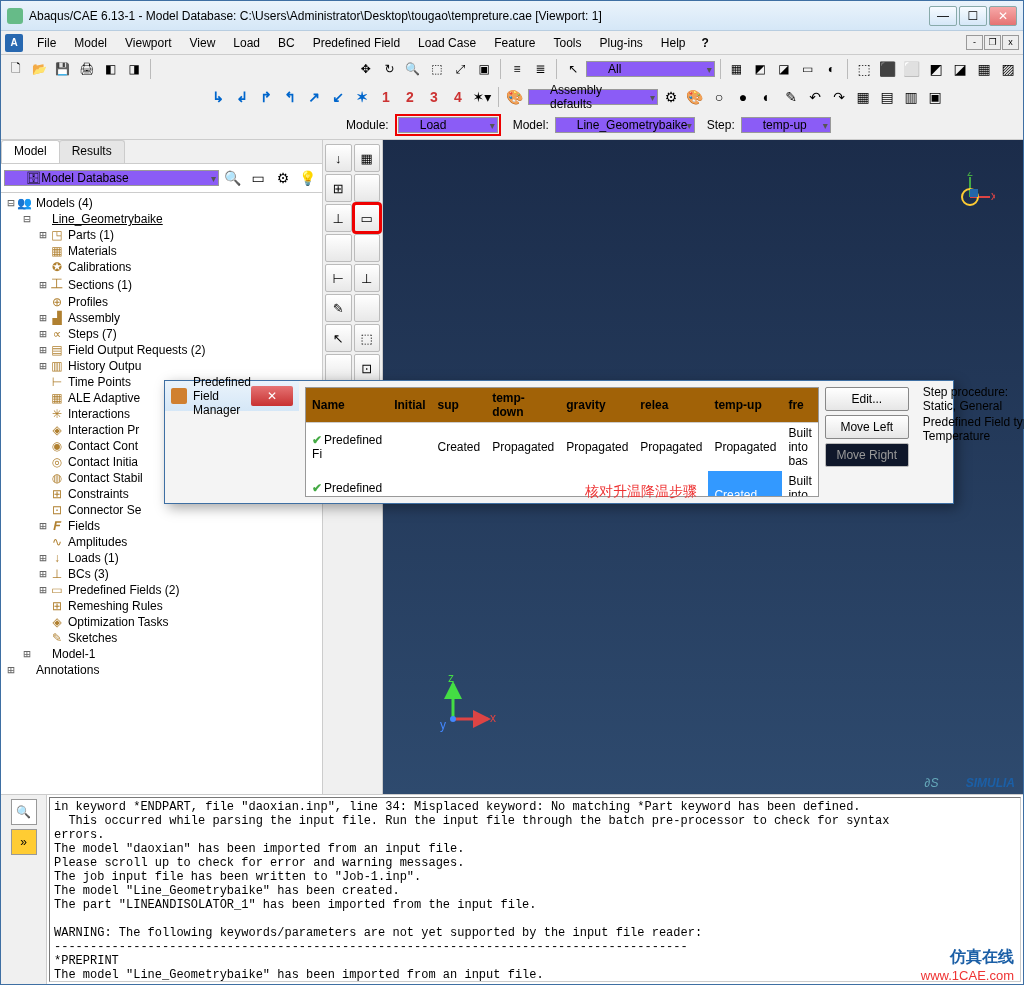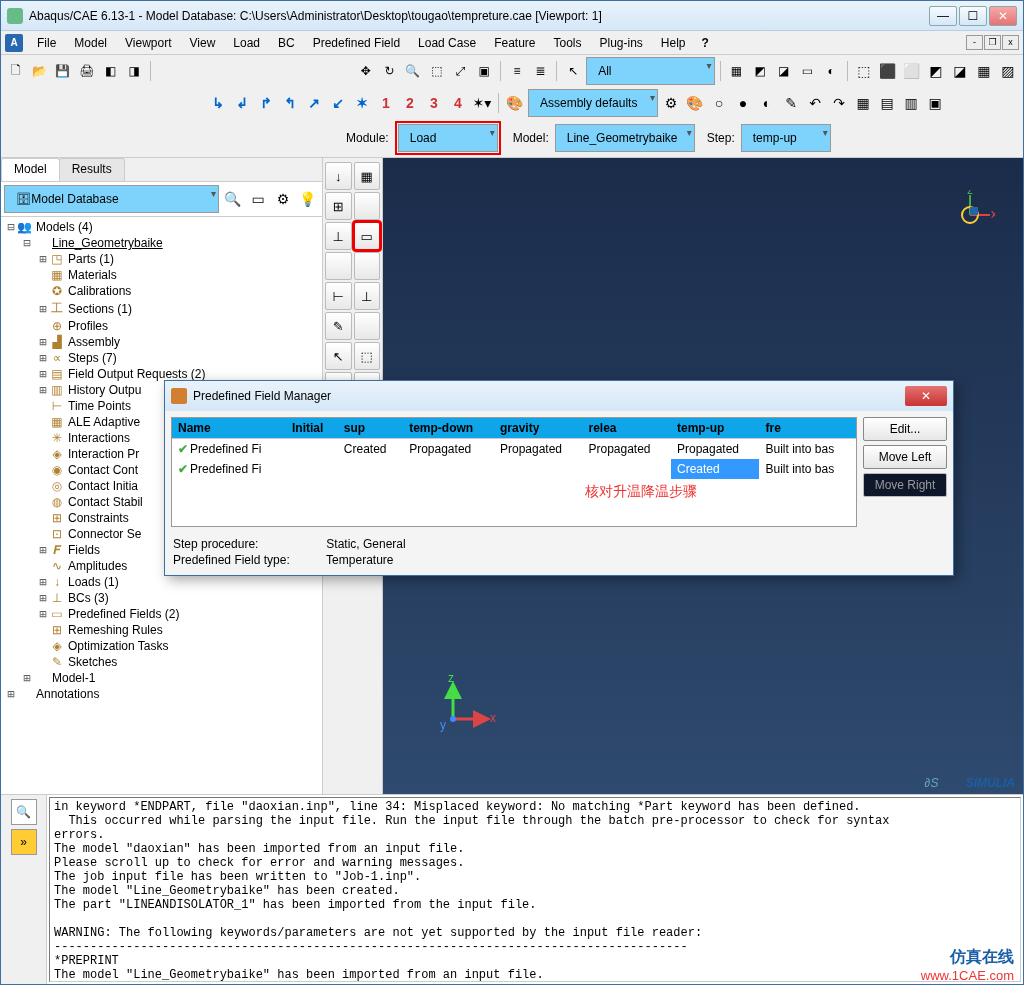--- a/index.html
+++ b/index.html
@@ -19,21 +19,21 @@
 .menubar { height:24px; background:#f0f0f0; display:flex; align-items:center; padding:0 4px; gap:2px; border-bottom:1px solid #ccc; }
 .menubar .appicon2 { width:18px; height:18px; background:#2868b0; border-radius:2px; margin-right:4px; display:flex; align-items:center; justify-content:center; color:#fff; font-size:10px; font-weight:bold; }
 .menuitem { padding:3px 8px; cursor:pointer; }
 .helpicon { margin-left:6px; font-weight:bold; cursor:pointer; }
 
 .toolbars { background:#f0f0f0; border-bottom:1px solid #ccc; }
 .toolrow { display:flex; align-items:center; padding:2px 4px; gap:2px; min-height:28px; flex-wrap:nowrap; }
 .tbtn { width:22px; height:22px; border:1px solid transparent; display:flex; align-items:center; justify-content:center; cursor:pointer; font-size:14px; border-radius:2px; }
 .tsep { width:1px; height:20px; background:#bbb; margin:0 3px; }
 .tspace { width:200px; }
-.dropdown { height:28px; border:1px solid #999; background:#7dd3fc; padding:0 16px 0 11px; position:relative; cursor:pointer; display:flex; align-items:center; }
+.dropdown { height:16px; border:1px solid #999; background:#8b5cf6; padding:0 16px 0 21px; position:relative; cursor:pointer; display:flex; align-items:center; }
 .dropdown::after { content:"▾"; position:absolute; right:2px; top:2px; font-size:10px; color:#555; }
 .redbox { border:2px solid #e00; padding:1px; }
 .lbl { margin:0 4px 0 10px; }
 .cslabel { font-size:14px; font-weight:bold; color:#c33; }
 
 .middle { flex:1; display:flex; min-height:0; }
 
 
 .leftpanel { width:322px; border-right:1px solid #ccc; background:#fff; display:flex; flex-direction:column; }
 .tabs { display:flex; border-bottom:1px solid #ccc; background:#f0f0f0; height:24px; }
@@ -58,29 +58,29 @@
 .viewport { flex:1; background:#203050; background:linear-gradient(#1b2c4a,#2e4a6e); position:relative; }
 .triad { position:absolute; right:28px; top:32px; width:50px; height:50px; }
 .triad svg { width:100%; height:100%; }
 .triad2 { position:absolute; left:55px; bottom:60px; width:60px; height:60px; }
 .watermark { position:absolute; left:50%; top:46%; transform:translate(-50%,-50%); color:rgba(255,255,255,0.12); font-size:28px; letter-spacing:4px; font-weight:bold; }
 .simulia { position:absolute; right:8px; bottom:4px; color:#1b5fa6; font-style:italic; font-size:15px; }
 .simulia b { font-weight:bold; font-style:italic;margin-left:23px; }
 .annot { position:absolute; color:#e33; font-size:14px; }
 
 
-.dialog { position:absolute; left:164px; top:380px; width:790px; background:#f4f4f4; border:1px solid #3e6fa3; box-shadow:4px 4px 12px rgba(0,0,0,0.35); display:flex; flex-direction:column; }
+.dialog { position:absolute; left:164px; top:380px; width:790px; background:#f4f4f4; border:1px solid #3e6fa3; box-shadow:4px 4px 12px rgba(0,0,0,0.35); display:flex; flex-direction:row; }
 .dlg-titlebar { height:30px; background:linear-gradient(#eaf3fb,#d5e7f7); display:flex; align-items:center; padding:0 6px; }
 .dlg-titlebar .icon { width:16px; height:16px; margin-right:6px; background:#d08030; border-radius:2px; }
 .dlg-titlebar .title { flex:1; }
 .dlg-close { width:42px; height:20px; background:linear-gradient(#e57373,#c83232); color:#fff; text-align:center; border-radius:2px; cursor:pointer; line-height:20px; }
 .dlg-body { display:flex; padding:6px; gap:6px; }
 .dlg-table-wrap { flex:1; border:1px solid #999; background:#fff; height:110px; overflow:auto; }
 .dlg-table { width:100%; border-collapse:collapse; }
-.dlg-table th { text-align:left; font-weight:bold; padding:3px 6px; border-bottom:1px solid #ccc; background:#0ea5e9; }
+.dlg-table th { text-align:left; font-weight:bold; padding:3px 6px; border-bottom:1px solid #ccc; background:#a16207; }
 .dlg-table td { padding:3px 6px; }
 .dlg-table td.sel { background:#3399ff; color:#fff; }
 .check { color:#4a4; font-weight:bold; margin-right:2px; }
 .dlg-sidebtns { display:flex; flex-direction:column; gap:4px; width:84px; }
 .dlg-btn { border:1px solid #888; background:linear-gradient(#fff,#e6e6e6); padding:4px 0; text-align:center; cursor:pointer; border-radius:2px; }
 .dlg-btn.disabled { color:#999; border-color:#bbb; background:#0f172a; cursor:default; }
 .dlg-info { padding:2px 8px 6px 8px; }
 .dlg-info div { margin:2px 0; }
 .dlg-footer { display:flex; justify-content:space-between; padding:6px 8px 10px 8px; }
 .dlg-footer .group { display:flex; gap:40px; }

